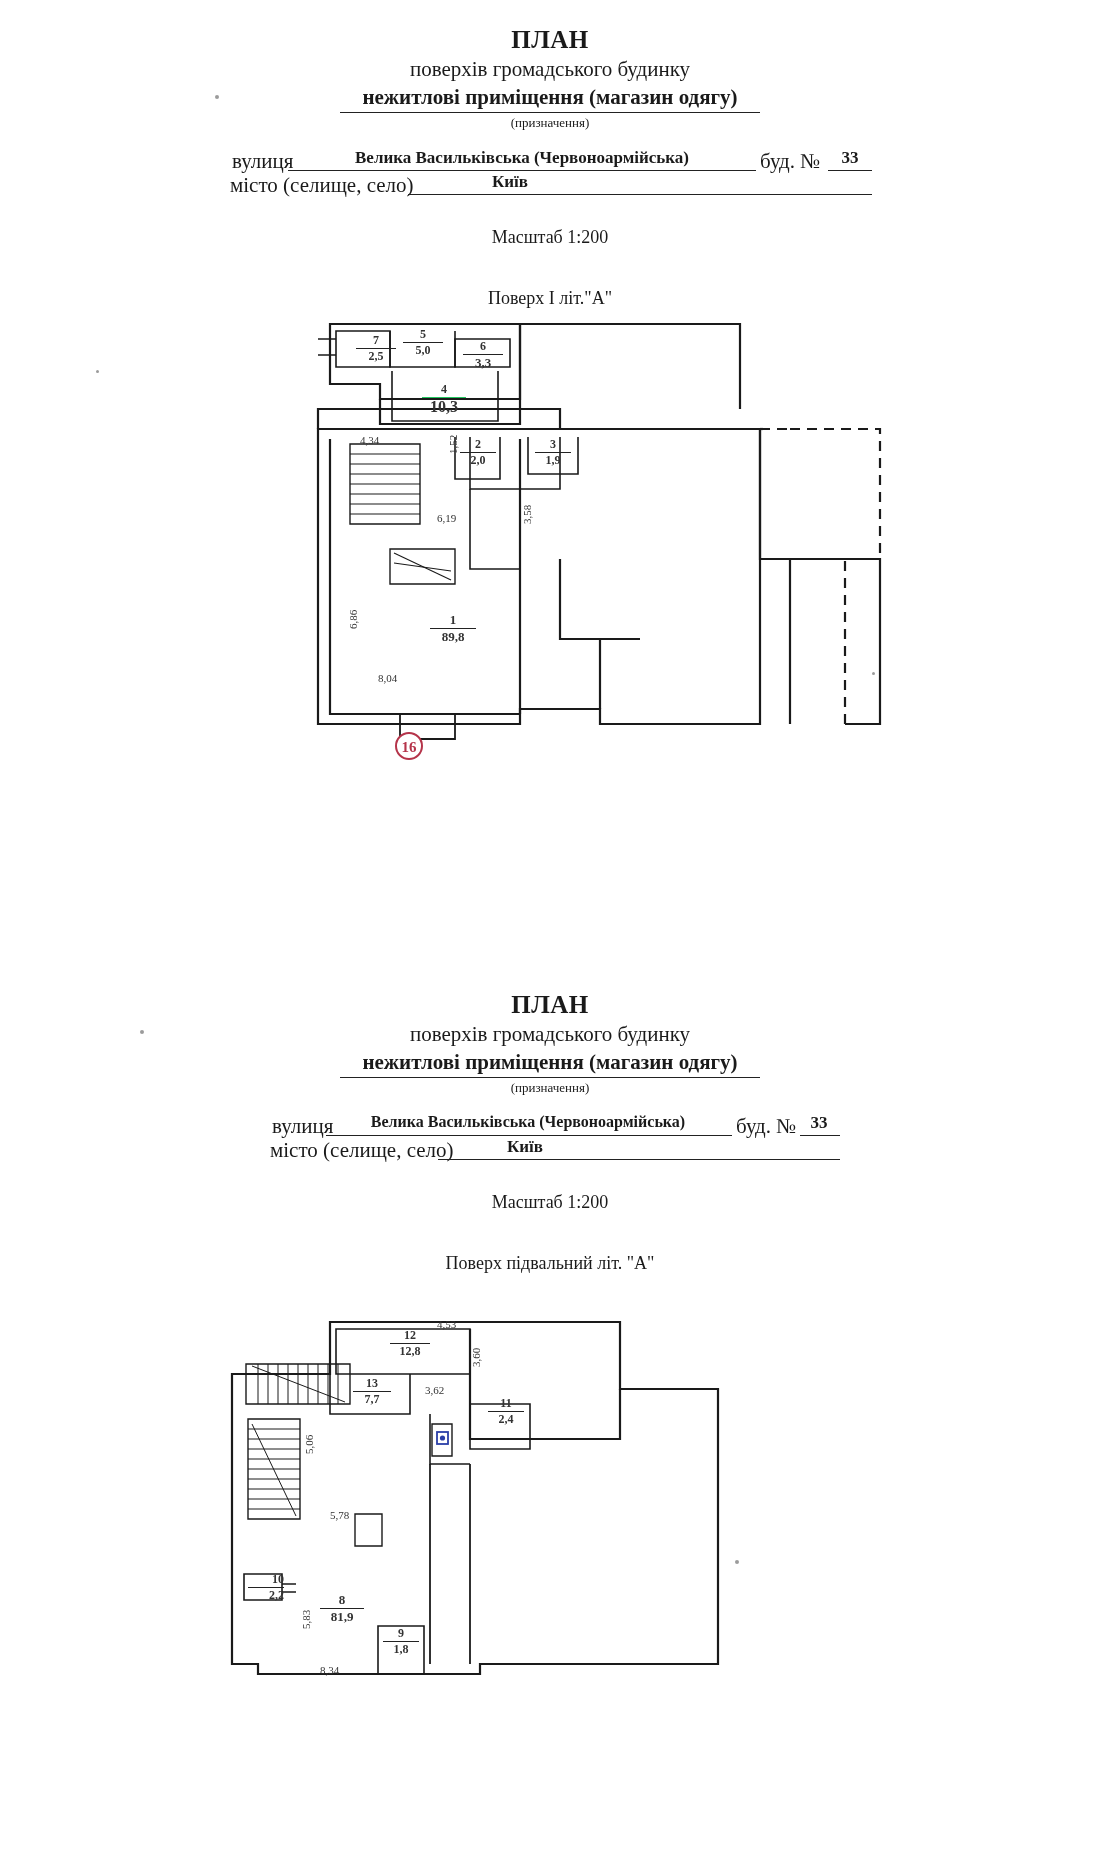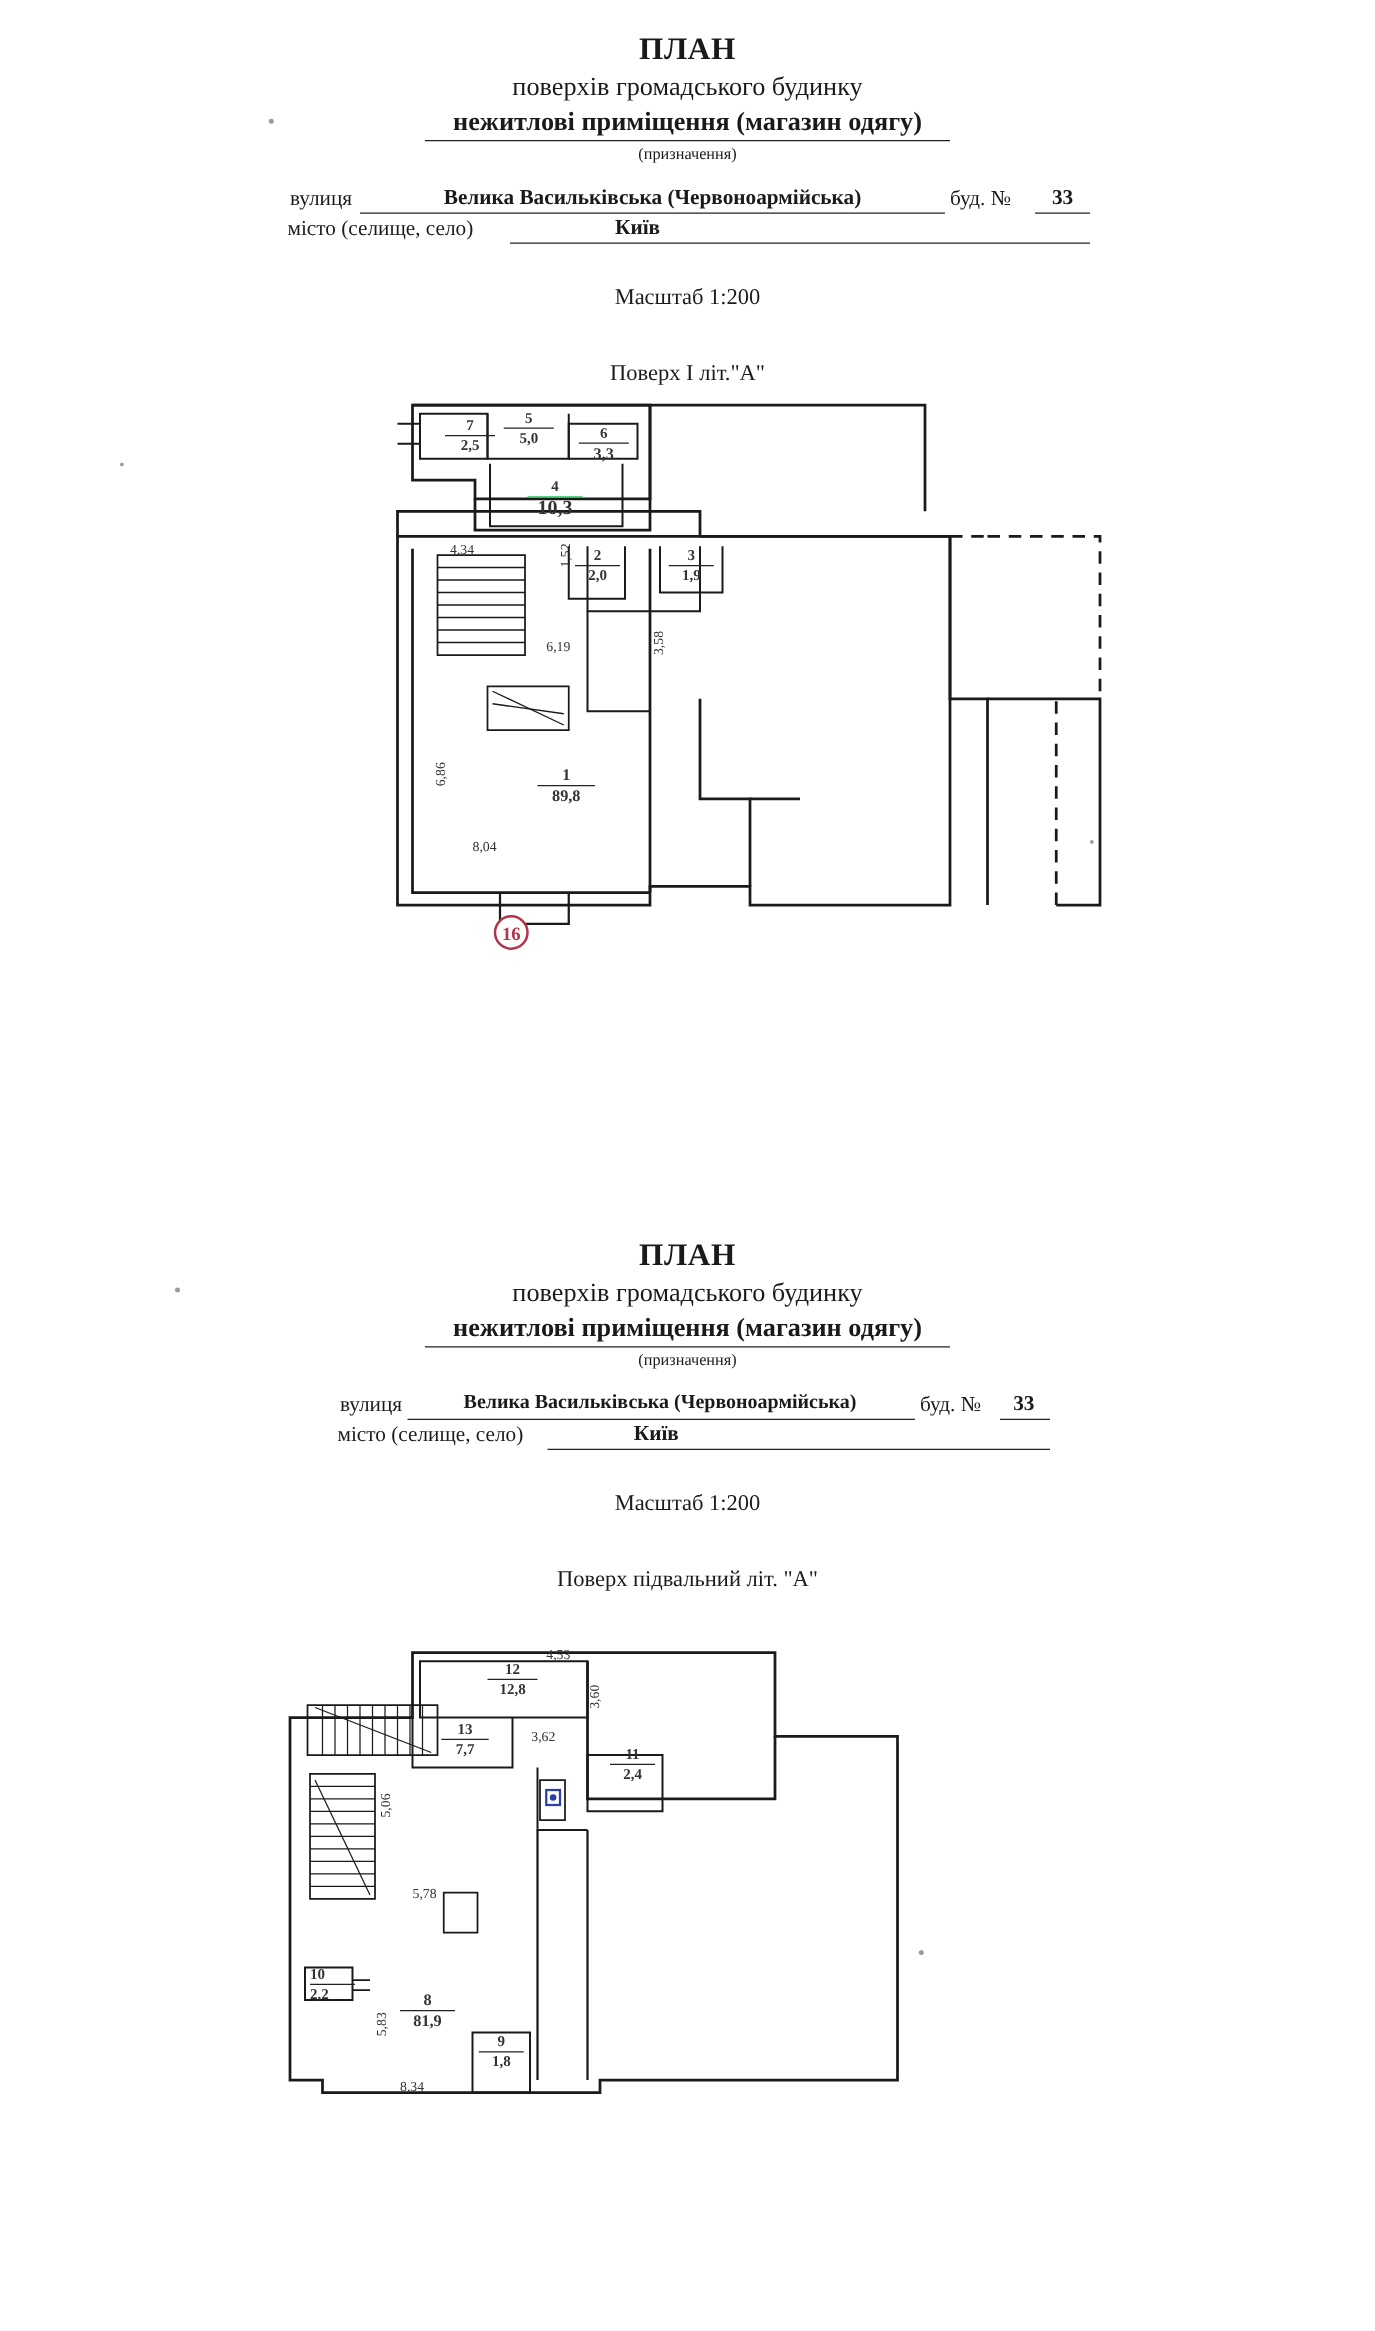--- a/index.html
+++ b/index.html
@@ -62,21 +62,21 @@
   
   .addr {
     position: relative;
     margin: 16px auto 0 auto;
     width: 640px;
     height: 54px;
     font-size: 17px;
   }
   .addr .lab {
     position: absolute;
-    font-size: 17px;
+    font-size: 21px;
   }
   .addr .val {
     position: absolute;
     font-weight: bold;
     font-size: 17px;
     text-align: center;
   }
   .addr .rule {
     position: absolute;
     height: 1px;
@@ -312,21 +312,21 @@
         <div style="border-top:1px solid #222; font-weight:bold; font-size:12px;">12,8</div>
       </div>
       <div class="spk" style="left:340px; top:102px; text-align:center; width:38px;padding-left:13px;">
         <div style="font-weight:bold; font-size:12px;">13</div>
         <div style="border-top:1px solid #222; font-weight:bold; font-size:12px;">7,7</div>
       </div>
       <div class="spk" style="left:488px; top:122px; text-align:center; width:36px;">
         <div style="font-weight:bold; font-size:12px;">11</div>
         <div style="border-top:1px solid #222; font-weight:bold; font-size:12px;">2,4</div>
       </div>
-      <div class="spk" style="left:248px; top:298px; text-align:left; width:36px;">
+      <div class="spk" style="left:248px; top:298px; text-align:right; width:36px;">
         <div style="font-weight:bold; font-size:12px;">10</div>
         <div style="border-top:1px solid #222; font-weight:bold; font-size:12px;">2,2</div>
       </div>
       <div class="spk" style="left:320px; top:318px; text-align:center; width:44px;">
         <div style="font-weight:bold; font-size:13px;">8</div>
         <div style="border-top:1px solid #222; font-weight:bold; font-size:13px;">81,9</div>
       </div>
       <div class="spk" style="left:383px; top:352px; text-align:center; width:36px;">
         <div style="font-weight:bold; font-size:12px;">9</div>
         <div style="border-top:1px solid #222; font-weight:bold; font-size:12px;">1,8</div>

